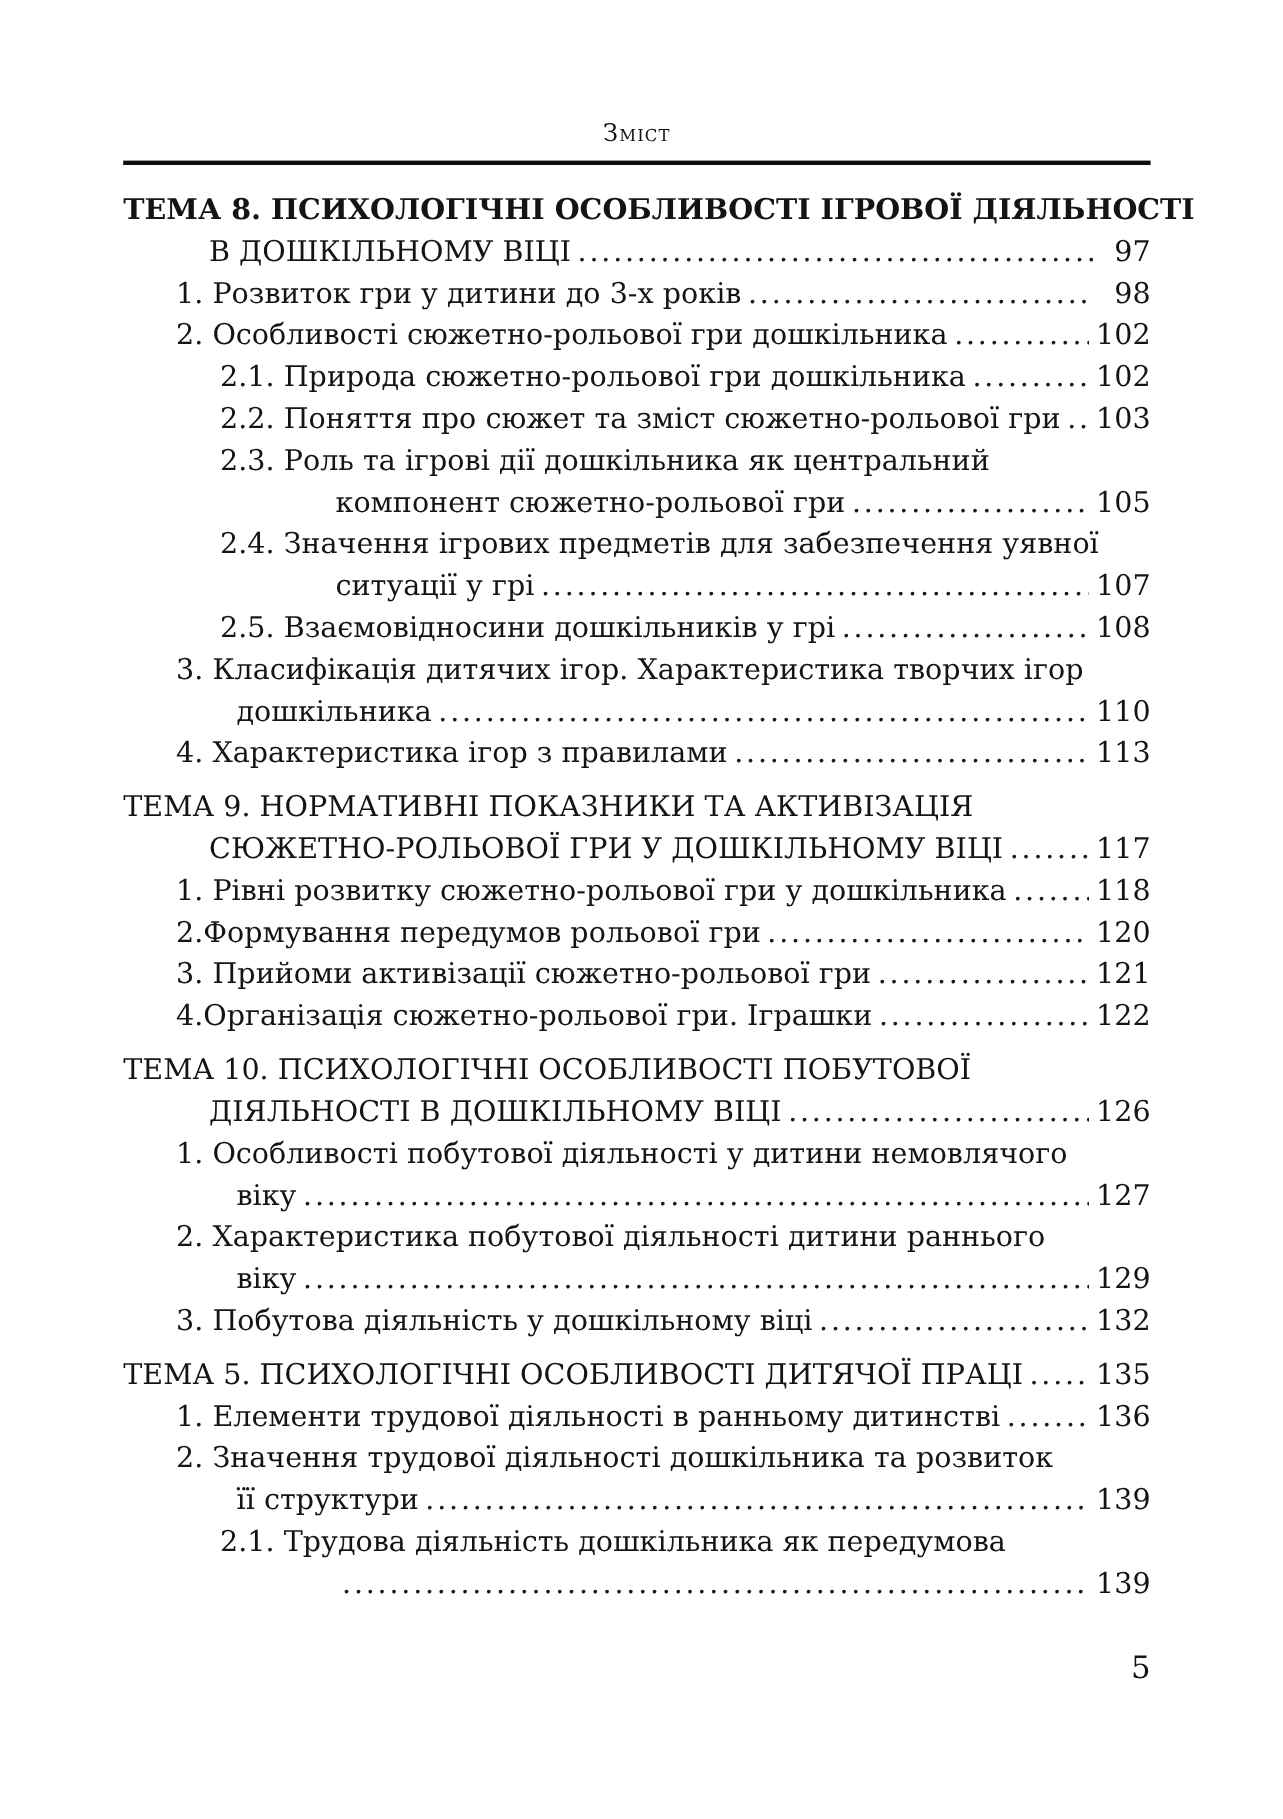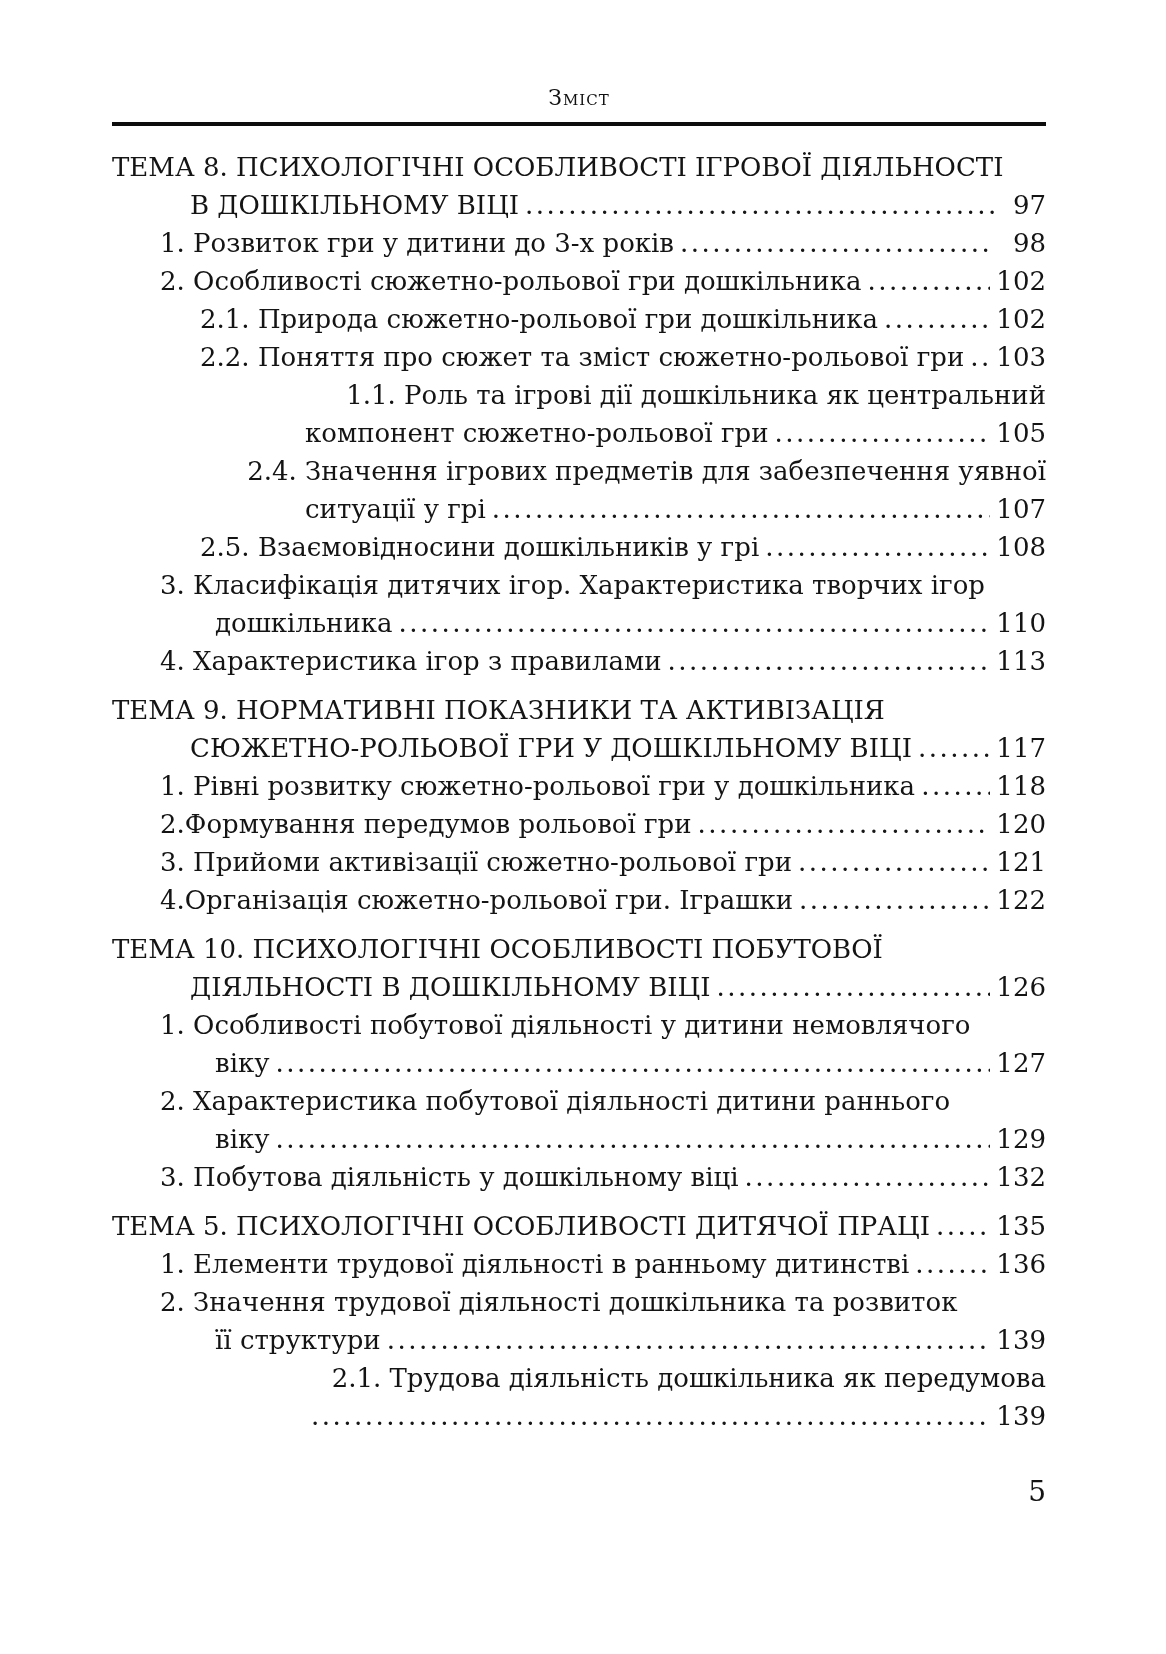--- a/index.html
+++ b/index.html
@@ -19,20 +19,21 @@
     padding: 84px 120px 0 112px;
     overflow: hidden;
   }
   .running-head {
     text-align: center;
     font-size: 22px;
     line-height: 28px;
     font-variant: small-caps;
     letter-spacing: 1px;
     color: #111;
+    margin-top: 24px;
   }
   .rule {
     height: 4px;
     background: #0d0d0d;
     margin-top: 10px;
   }
   .toc {
     margin-top: 22px;
   }
   .row {
@@ -59,24 +60,24 @@
     flex: 0 0 auto;
     min-width: 46px;
     margin-left: 4px;
     text-align: right;
   }
   
   .row.tema.first { padding-left: 0; }
   .row.tema.cont  { padding-left: 78px; align-items: center; }
   .row.l1.first   { padding-left: 48px; }
   .row.l1.cont    { padding-left: 103px; }
-  .row.l2.first   { padding-left: 88px; justify-content: flex-end; }
+  .row.l2.first   { padding-left: 88px; }
   .row.l2.cont    { padding-left: 193px; }
   .toc .row.tema.first { margin-top: 11px; }
-  .toc .row.tema.first:first-child { margin-top: 0; }
+  .toc .row.tema.first:first-child { margin-top: 0; font-weight: bold; }
   .folio {
     margin-top: 40px;
     text-align: right;
     font-size: 28px;
     line-height: 34px;
   }
 </style>
 </head>
 <body>
 
@@ -106,21 +107,21 @@
         <span class="txt">2.1. Природа сюжетно-рольової гри дошкільника</span>
         <span class="leader"></span>
         <span class="pg">102</span>
       </div>
       <div class="row l2 first">
         <span class="txt">2.2. Поняття про сюжет та зміст сюжетно-рольової гри</span>
         <span class="leader"></span>
         <span class="pg">103</span>
       </div>
       <div class="row l2 first">
-        <span class="txt">1.1. Роль та ігрові дії дошкільника як центральний</span>
+        <span class="txt">2.3. Роль та ігрові дії дошкільника як центральний</span>
       </div>
       <div class="row l2 cont">
         <span class="txt">компонент сюжетно-рольової гри</span>
         <span class="leader"></span>
         <span class="pg">105</span>
       </div>
       <div class="row l2 first">
         <span class="txt">2.4. Значення ігрових предметів для забезпечення уявної</span>
       </div>
       <div class="row l2 cont">

